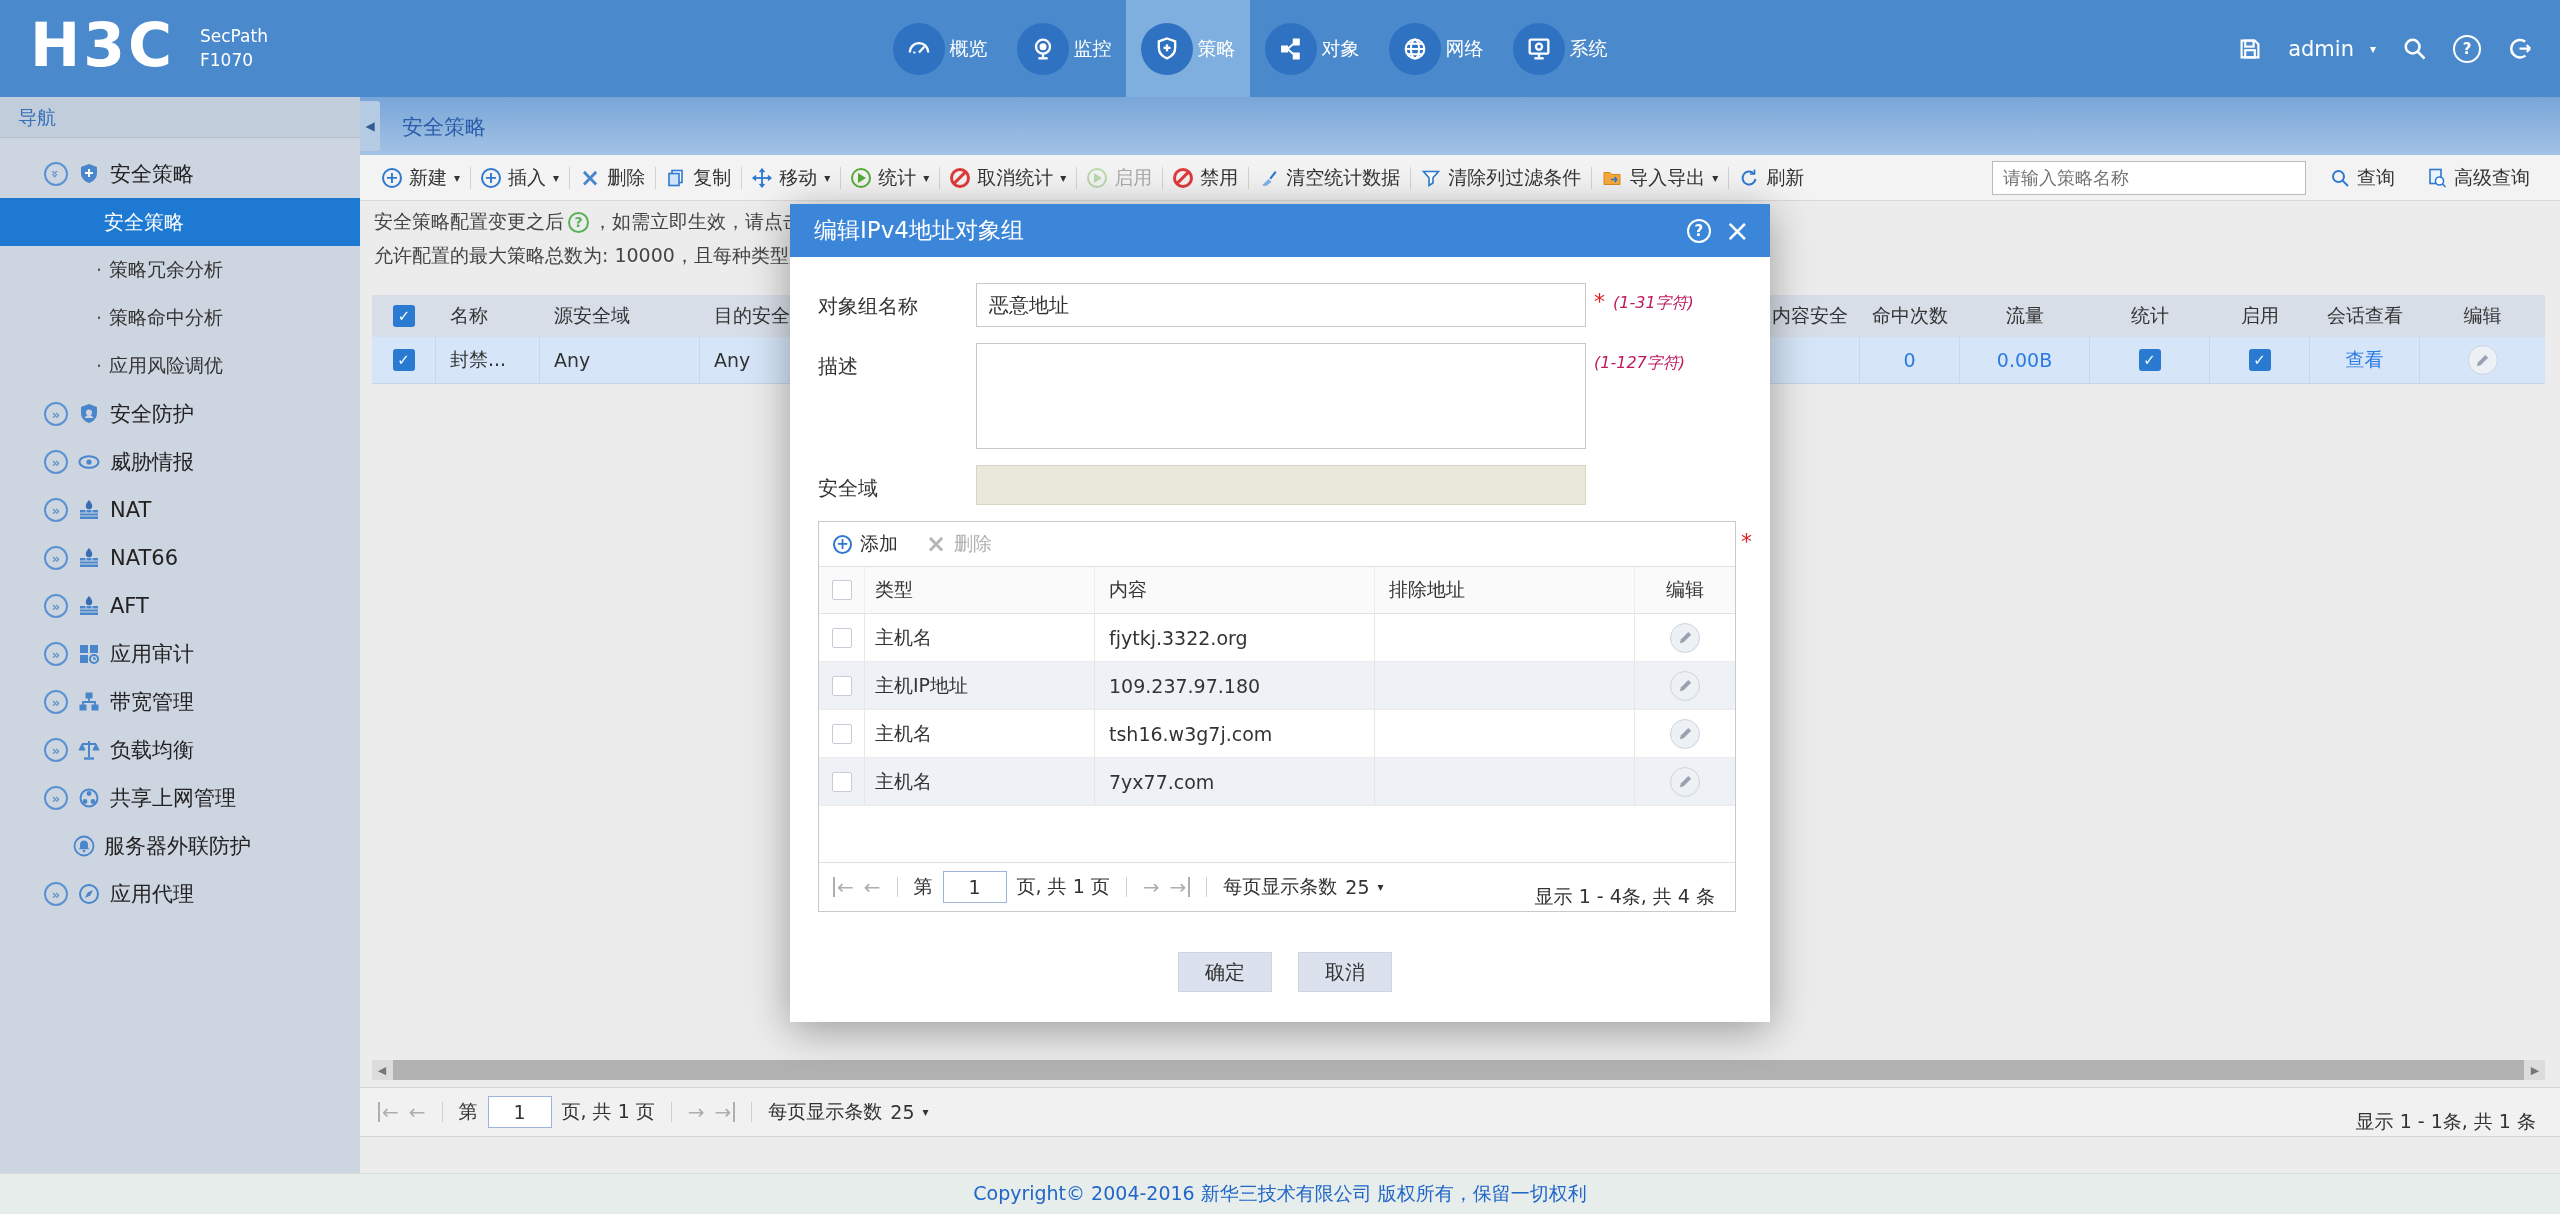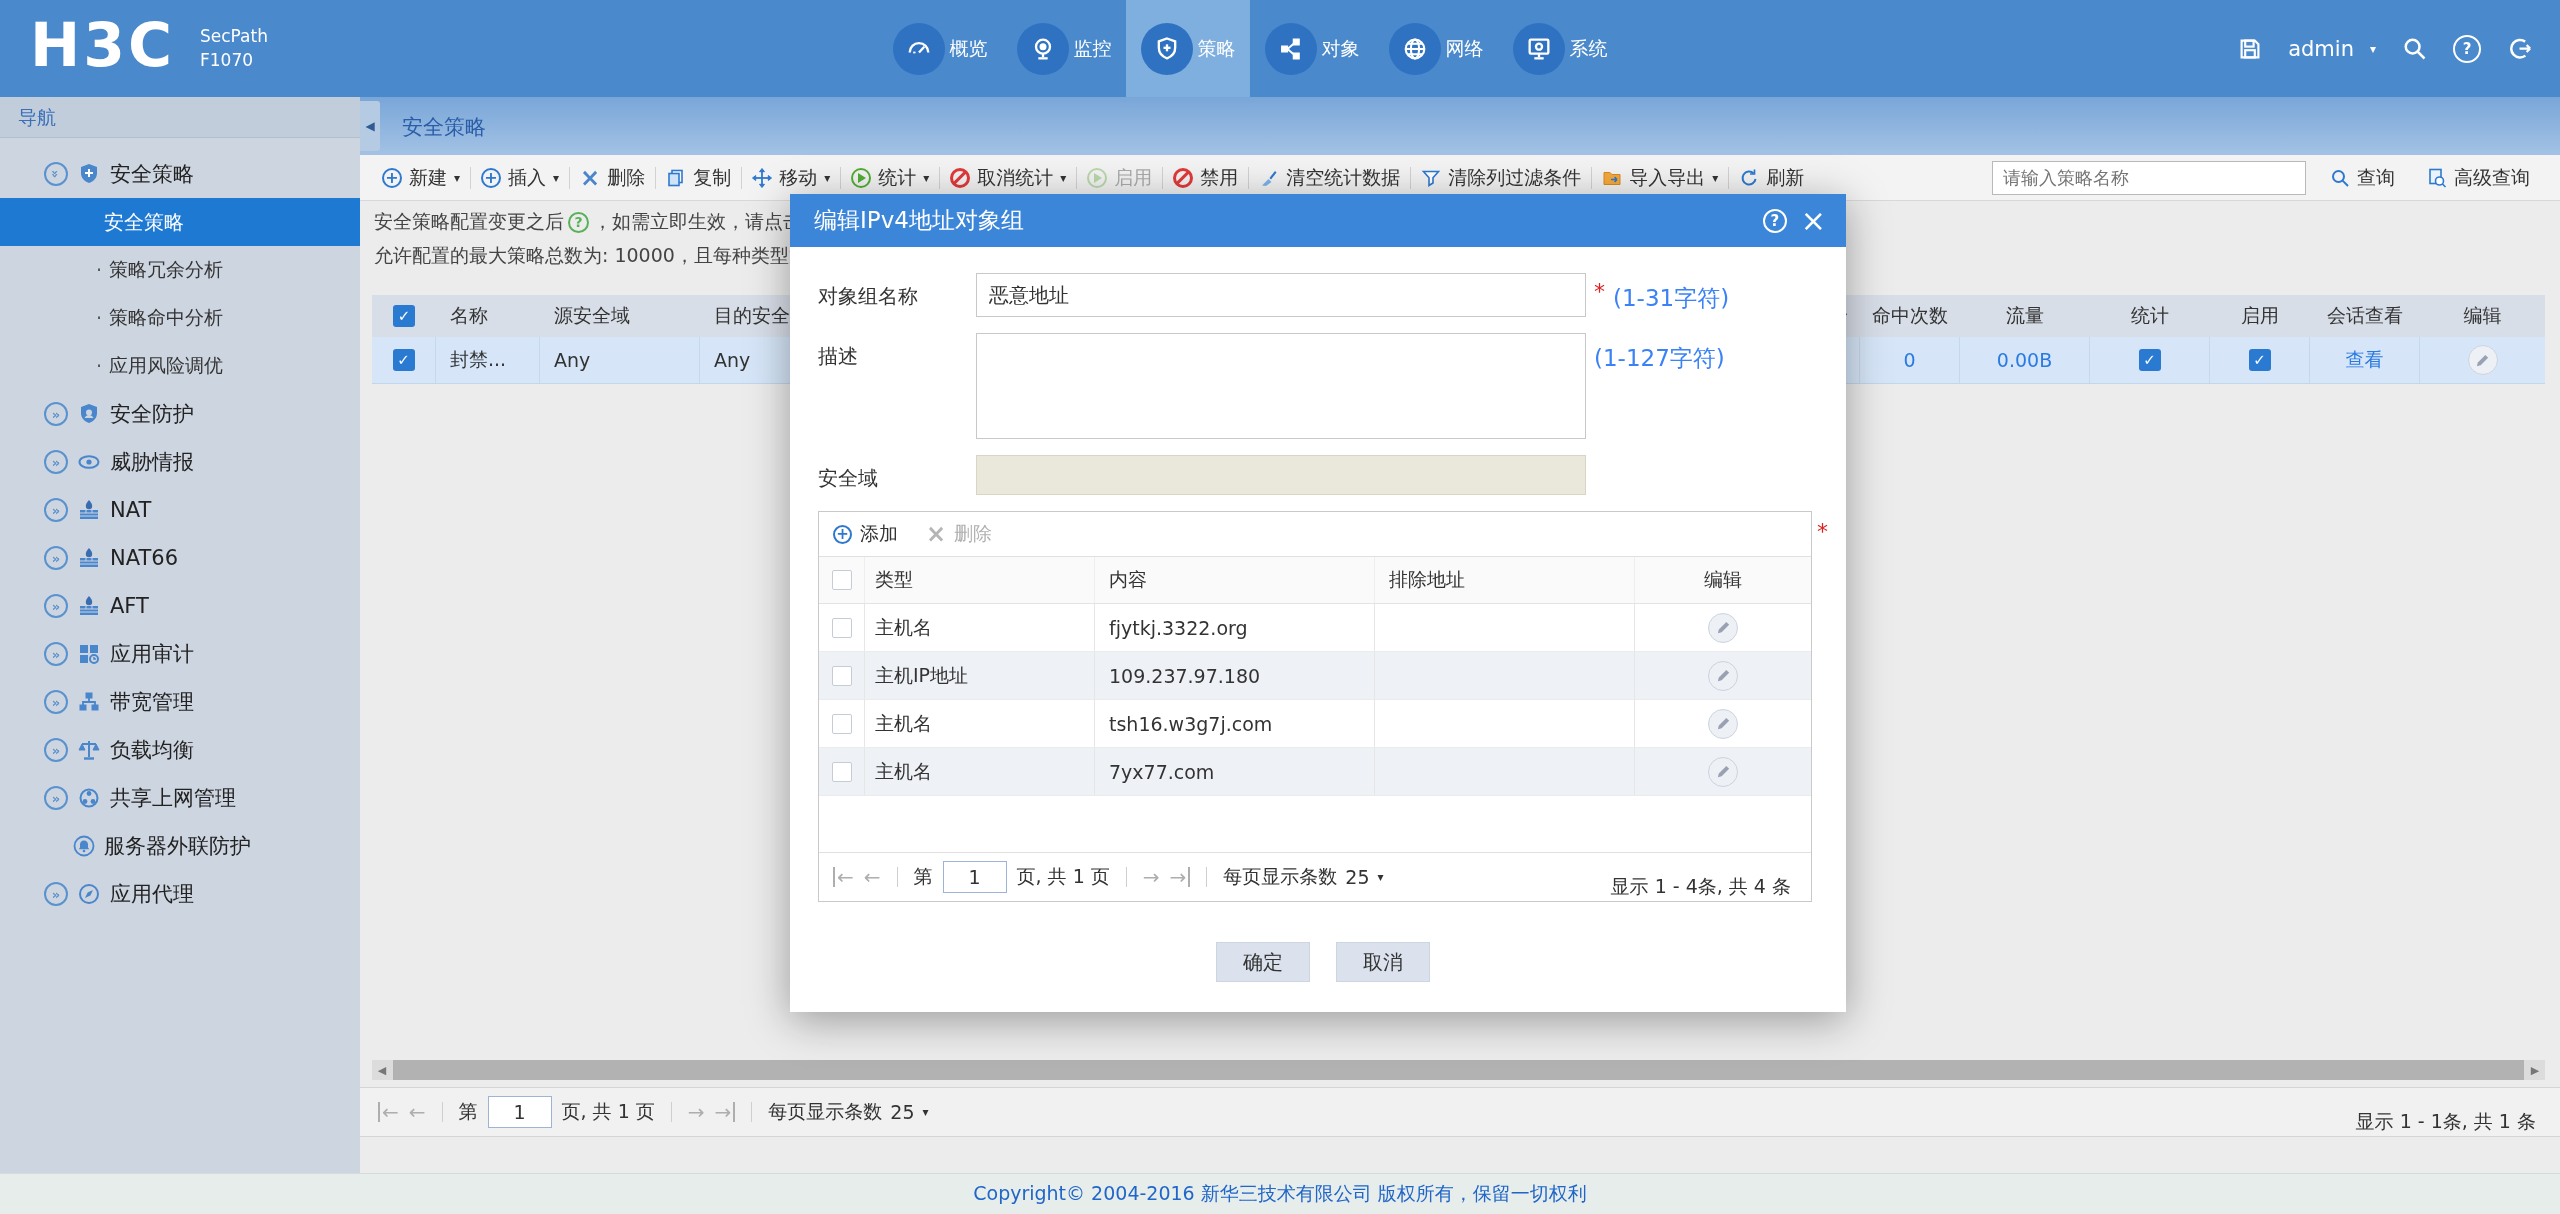--- a/index.html
+++ b/index.html
@@ -79,33 +79,33 @@
   .botbar{position:absolute;left:0;right:0;top:990px;height:50px;background:#f1f1f1;border-top:1px solid #d5d5d5;border-bottom:1px solid #d5d5d5;display:flex;align-items:center;padding:0 18px;font-size:19px;color:#333;box-sizing:border-box;gap:10px;}
   .pgi{color:#aeaeae;font-size:20px;cursor:pointer;line-height:1;}
   .pgi.bar-l{border-left:2px solid #aeaeae;padding-left:2px;}
   .pgi.bar-r{border-right:2px solid #aeaeae;padding-right:2px;}
   .pginput{width:64px;height:32px;border:1px solid #9db4d6;text-align:center;font-size:19px;background:#fff;font-family:inherit;color:#333;box-sizing:border-box;}
   .pgsep{width:1px;height:20px;background:#cfcfcf;margin:0 6px;}
   .perpage{display:flex;align-items:center;gap:8px;cursor:pointer;}
   .sum{margin-left:auto;padding-right:6px;white-space:nowrap;margin-top:20px;}
   .footer{position:absolute;left:0;right:0;bottom:0;height:40px;background:#e7edeb;border-top:1px solid #d6dcda;display:flex;align-items:center;justify-content:center;font-size:19px;color:#2066c9;}
   
-  .modal{position:absolute;left:790px;top:194px;width:1056px;background:#fff;box-shadow:0 8px 40px rgba(0,0,0,.35);z-index:50;}
+  .modal{position:absolute;left:790px;top:204px;width:980px;background:#fff;box-shadow:0 8px 40px rgba(0,0,0,.35);z-index:50;}
   .mtitle{height:53px;background:#3b86d8;display:flex;align-items:center;padding:0 20px 0 24px;color:#fff;font-size:23px;}
   .mtitle .sp{flex:1;}
   .mhelp{width:24px;height:24px;border:2px solid #fff;border-radius:50%;font-size:15px;font-weight:bold;display:flex;align-items:center;justify-content:center;margin-right:14px;box-sizing:border-box;cursor:pointer;}
   .mclose{font-size:30px;line-height:1;cursor:pointer;}
   .mbody{padding:26px 18px 30px 28px;}
   .frow{display:flex;margin-bottom:16px;}
   .flabel{width:158px;font-size:20px;color:#333;padding-top:10px;flex:0 0 auto;}
   .finput{width:610px;height:44px;border:1px solid #c8c8c8;font-size:20px;padding:0 12px;color:#333;box-sizing:border-box;font-family:inherit;}
   .ftext{width:610px;height:106px;border:1px solid #c8c8c8;resize:none;box-sizing:border-box;font-family:inherit;font-size:20px;}
   .fdis{width:610px;height:40px;background:#eae8da;border:1px solid #d8d5c6;box-sizing:border-box;}
   .freq{color:#e02020;font-size:22px;margin:6px 0 0 8px;}
-  .fhint{font-size:23px;color:#3b82f6;margin:10px 0 0 8px;white-space:nowrap;}
+  .fhint{font-size:16px;color:#be185d;margin:10px 0 0 8px;white-space:nowrap;font-style:italic;}
   .panelwrap{position:relative;margin-top:8px;padding-right:16px;}
   .panelstar{position:absolute;right:0;top:8px;color:#e02020;font-size:22px;}
   .panel{border:1px solid #c9c9c9;background:#fff;}
   .ptb{height:44px;display:flex;align-items:center;gap:28px;padding-left:14px;border-bottom:1px solid #e0e0e0;font-size:19px;color:#333;}
   .ptb-btn{display:flex;align-items:center;gap:8px;cursor:pointer;}
   .ptb-btn.off{color:#b0b0b0;cursor:default;}
   .ico-plus.sm{width:19px;height:19px;font-size:15px;}
   .mth{display:flex;height:46px;align-items:center;font-size:19px;color:#333;border-bottom:1px solid #e3e3e3;background:#fafafa;}
   .mtr{display:flex;height:47px;align-items:center;font-size:19px;color:#333;border-bottom:1px solid #ebebeb;}
   .mtr.alt{background:#eef1f6;}

